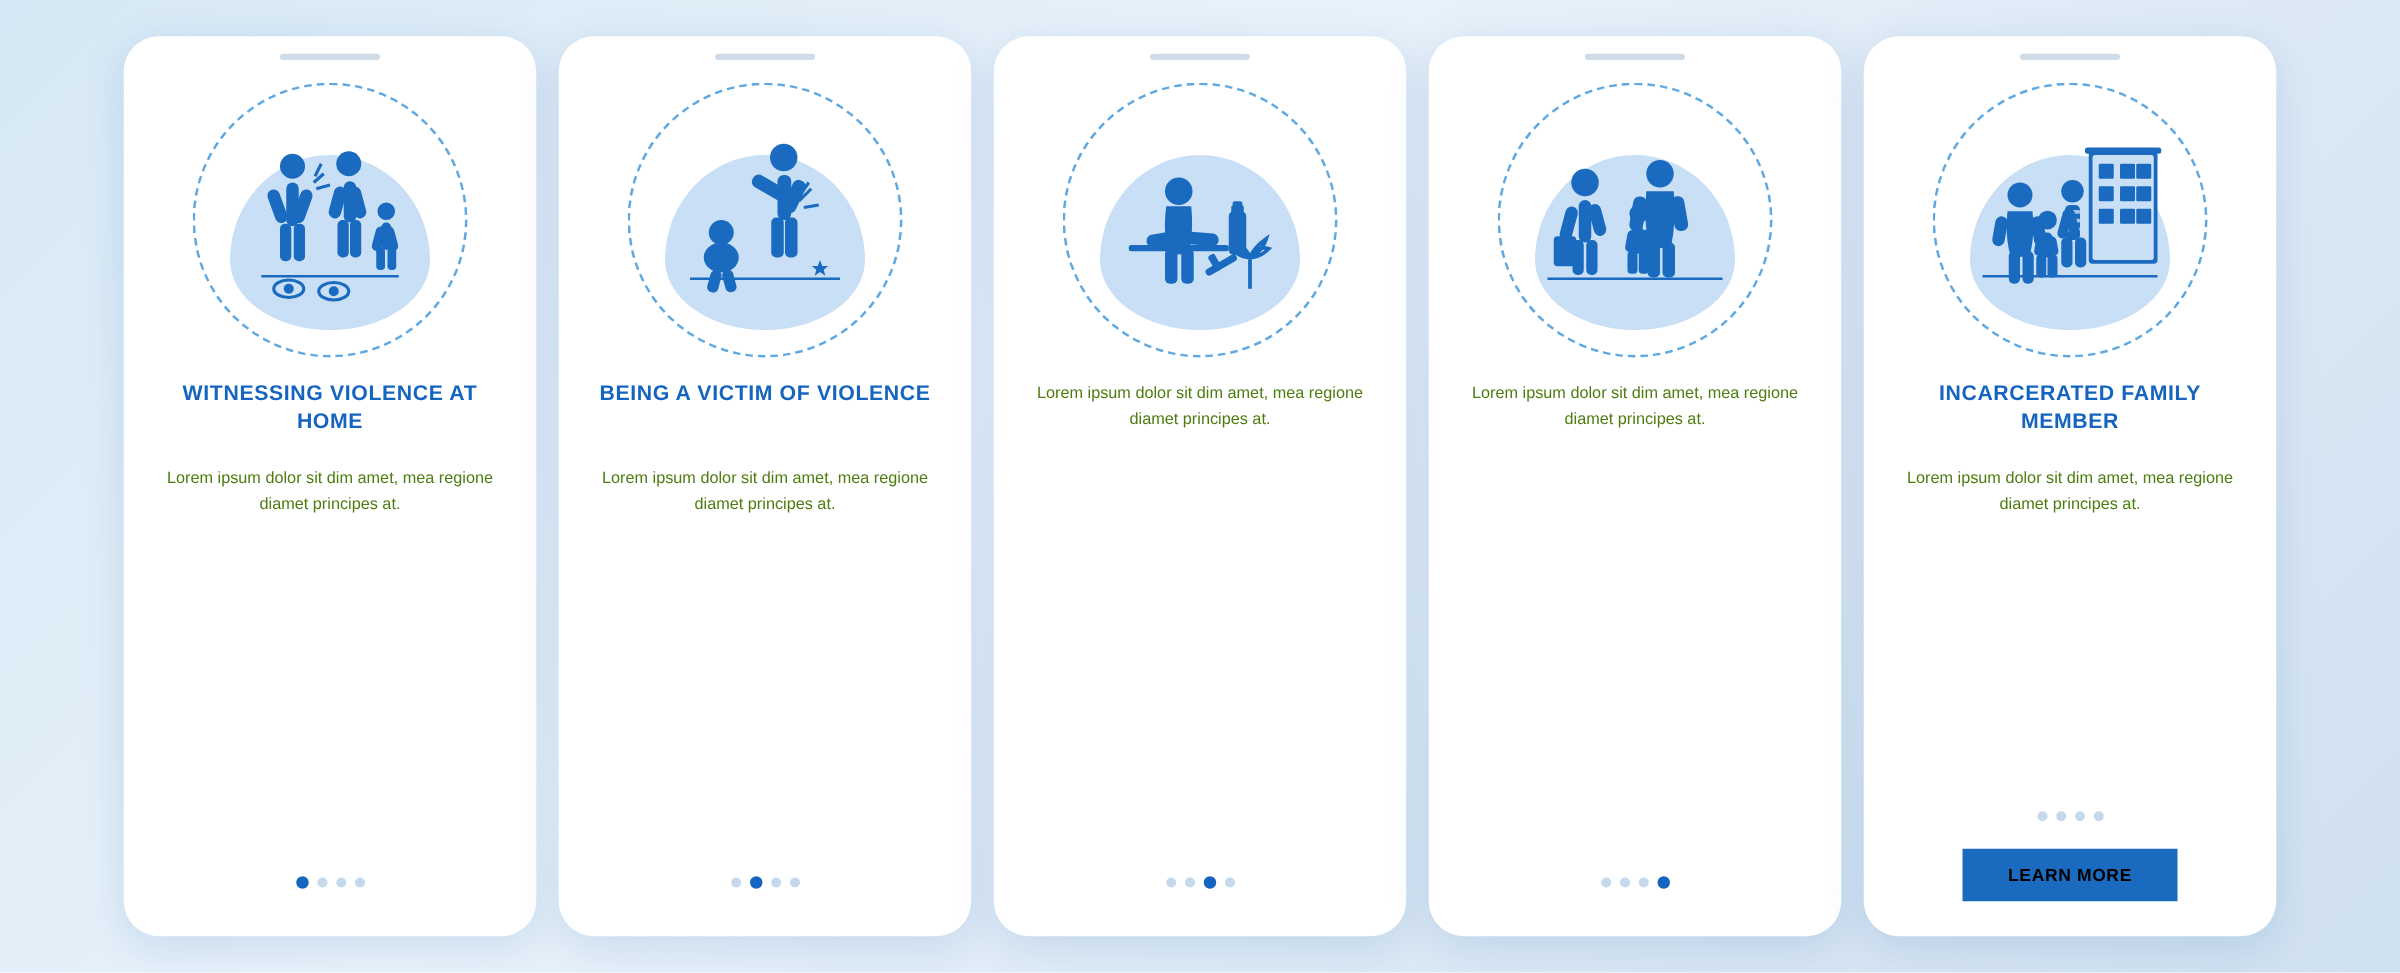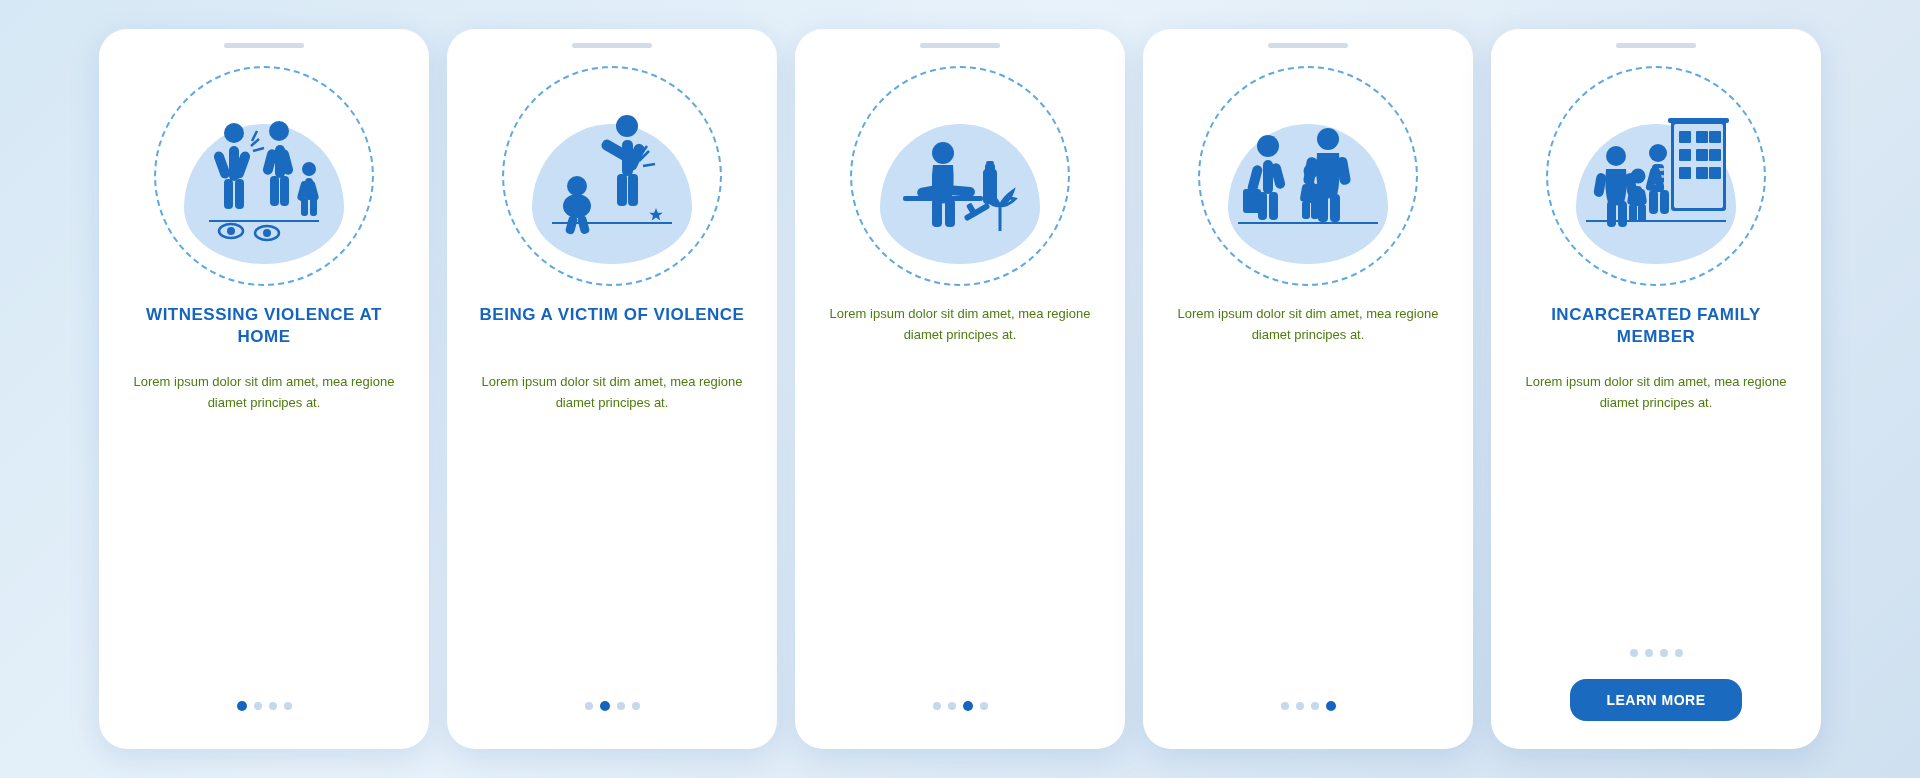--- a/index.html
+++ b/index.html
@@ -113,23 +113,23 @@
     }
 
     .dot.active {
       background: #1565c0;
       width: 10px;
       height: 10px;
     }
 
     .learn-more-btn {
       background: #1a6bbf;
-      color: #ffffff;
+      color: #000000;
       border: none;
-      border-radius: 16px;
+      border-radius: 0;
       padding: 13px 36px;
       font-size: 14px;
       font-weight: 700;
       letter-spacing: 0.5px;
       cursor: pointer;
       margin-top: 12px;
       text-transform: uppercase;
     }
 
     

